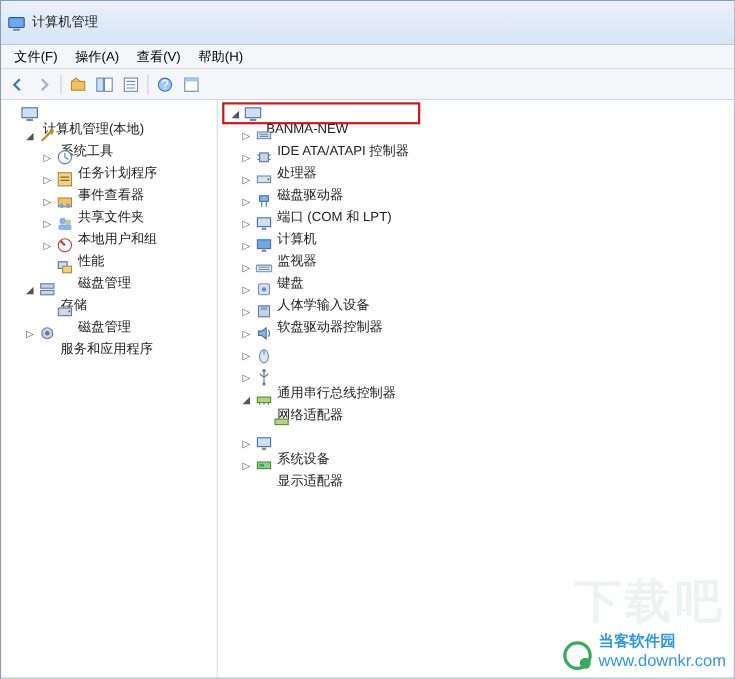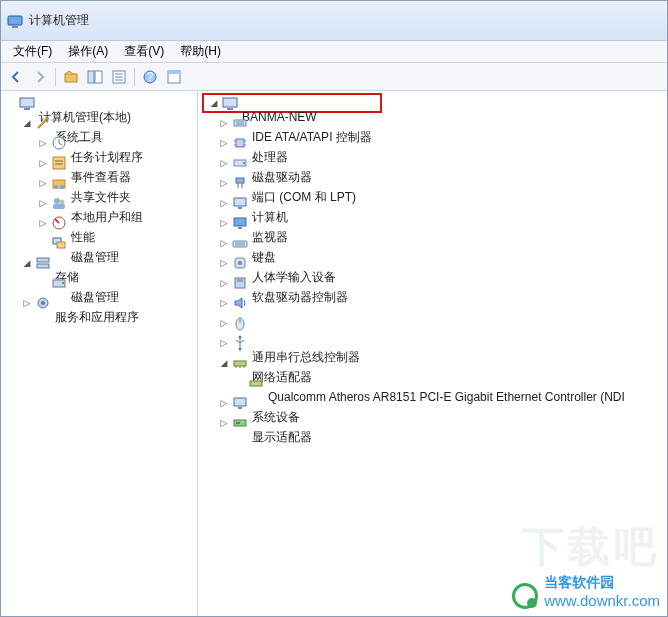--- a/index.html
+++ b/index.html
@@ -378,21 +378,20 @@
           </span>
           <span class="tree-label">网络适配器</span>
         </div>
       <div class="tree-item ind-2">
           <span class="expander"></span>
           <span class="tree-icon">
             <svg viewBox="0 0 16 16">
               <rect x="2" y="6" width="12" height="5" fill="#b8d088" stroke="#5a8a2a"></rect>
             </svg>
           </span>
-          <span class="tree-label">Qualcomm Atheros AR8151 PCI-E Gigabit Ethernet Controller (NDI</span>
         </div>
       <div class="tree-item ind-1">
           <span class="expander">▷</span>
           <span class="tree-icon">
             <svg viewBox="0 0 16 16">
               <rect x="2" y="3" width="12" height="8" fill="#cfe0f6" stroke="#4a6fa0"></rect>
               <rect x="6" y="12" width="4" height="2" fill="#7b8a9c"></rect>
             </svg>
           </span>
           <span class="tree-label">系统设备</span>

